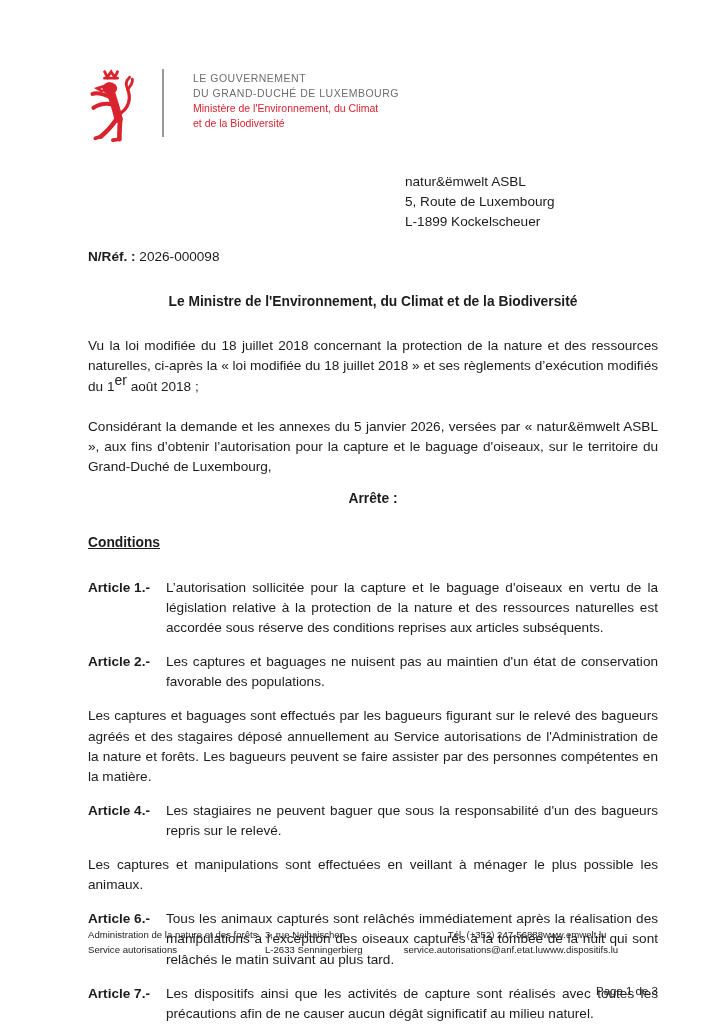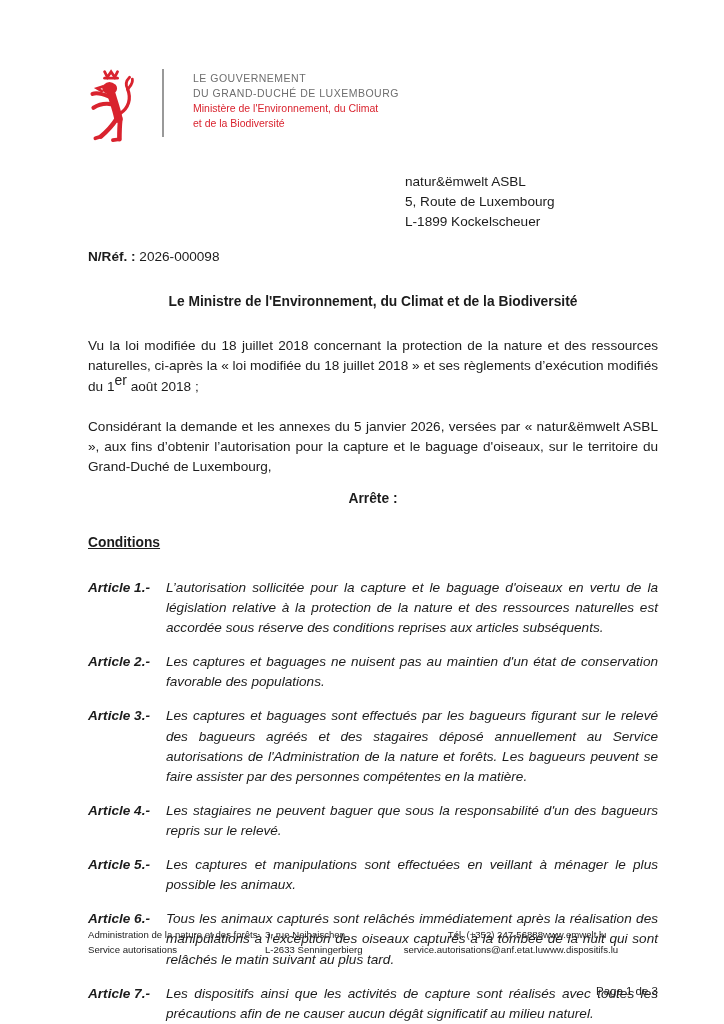--- a/index.html
+++ b/index.html
@@ -38,21 +38,21 @@
   .para { margin-top:27px; font-size:13.6px; line-height:20.3px; text-align:justify; }
   .para.tight { margin-top:20px; }
   sup.ordinal { font-size:14px; vertical-align:super; line-height:0; }
   .arrete { margin-top:13px; text-align:center; font-weight:bold; font-size:13.8px; }
 
   
   .conditions-heading {
     margin-top:29px; font-weight:bold; font-size:13.8px;
     text-decoration:underline;
   }
-  .articles { margin-top:28px;font-style:italic; }
+  .articles { margin-top:28px; }
   .article { display:flex; margin-bottom:13.5px; font-size:13.6px; line-height:20.3px; }
   .article-label { width:78px; flex-shrink:0; font-weight:bold; }
   .article-text { flex:1; text-align:justify; }
 
   
   .footer {
     position:absolute; left:88px; right:64px; top:928px;
     display:flex; font-size:9.6px; line-height:14.5px; color:#222222;
   }
   .footer-col1 { width:177px; }
@@ -124,29 +124,27 @@
     <div class="articles">
       <div class="article">
         <span class="article-label">Article 1.-</span>
         <span class="article-text">L’autorisation sollicitée pour la capture et le baguage d'oiseaux en vertu de la législation relative à la protection de la nature et des ressources naturelles est accordée sous réserve des conditions reprises aux articles subséquents.</span>
       </div>
       <div class="article">
         <span class="article-label">Article 2.-</span>
         <span class="article-text">Les captures et baguages ne nuisent pas au maintien d'un état de conservation favorable des populations.</span>
       </div>
       <div class="article">
-        <span class="article-label">Article 3.-</span>
         <span class="article-text">Les captures et baguages sont effectués par les bagueurs figurant sur le relevé des bagueurs agréés et des stagaires déposé annuellement au Service autorisations de l'Administration de la nature et forêts. Les bagueurs peuvent se faire assister par des personnes compétentes en la matière.</span>
       </div>
       <div class="article">
         <span class="article-label">Article 4.-</span>
         <span class="article-text">Les stagiaires ne peuvent baguer que sous la responsabilité d'un des bagueurs repris sur le relevé.</span>
       </div>
       <div class="article">
-        <span class="article-label">Article 5.-</span>
         <span class="article-text">Les captures et manipulations sont effectuées en veillant à ménager le plus possible les animaux.</span>
       </div>
       <div class="article">
         <span class="article-label">Article 6.-</span>
         <span class="article-text">Tous les animaux capturés sont relâchés immédiatement après la réalisation des manipulations à l'exception des oiseaux capturés à la tombée de la nuit qui sont relâchés le matin suivant au plus tard.</span>
       </div>
       <div class="article">
         <span class="article-label">Article 7.-</span>
         <span class="article-text">Les dispositifs ainsi que les activités de capture sont réalisés avec toutes les précautions afin de ne causer aucun dégât significatif au milieu naturel.</span>
       </div>

